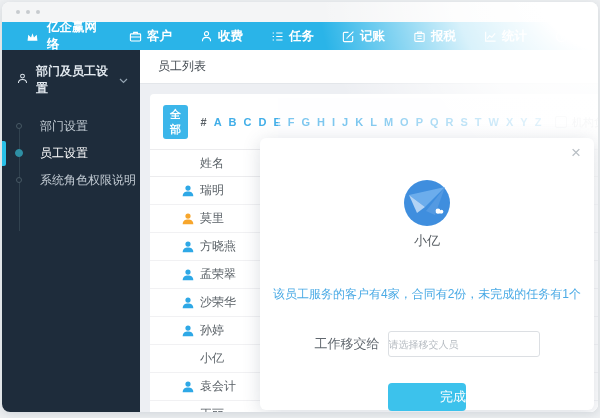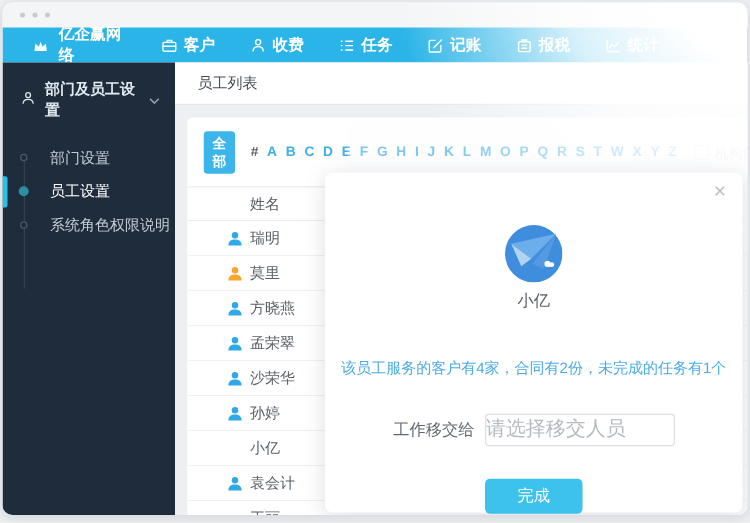--- a/index.html
+++ b/index.html
@@ -78,25 +78,25 @@
     box-shadow:0 3px 18px rgba(60,80,100,.18); }
   .close { position:absolute; top:6px; right:13px; font-size:17px;
     color:#b9bfc5; cursor:pointer; line-height:1; }
   .avatar { width:46px; height:46px; margin:42px auto 0; display:block; }
   .mname { margin-top:6px; text-align:center; font-size:13px; color:#555b61; }
   .msg { margin-top:36px; text-align:center; font-size:12px; color:#4aaae5; }
   .form-row { display:flex; align-items:center; justify-content:center;
     gap:8px; margin-top:28px; }
   .form-row .flabel { font-size:13px; color:#60676e; }
   .form-row input { width:152px; height:26px; border:1px solid #dcdfe3;
-    border-radius:3px; padding:0 0; font-size:16px; color:#333; outline:none; }
+    border-radius:3px; padding:0 0; font-size:10px; color:#333; outline:none; }
   .form-row input::placeholder { color:#b4bac0; }
   .done-btn { display:block; margin:26px auto 16px; width:78px; height:28px;
     background:#3cc2ec; color:#fff; border:none; border-radius:4px;
-    font-size:13px; cursor:pointer; }
+    font-size:13px; cursor:pointer;text-align:right; }
 </style>
 </head>
 <body>
 
 <div class="window">
 
   <div class="titlebar">
     <span class="dot"></span>
     <span class="dot"></span>
     <span class="dot"></span>

